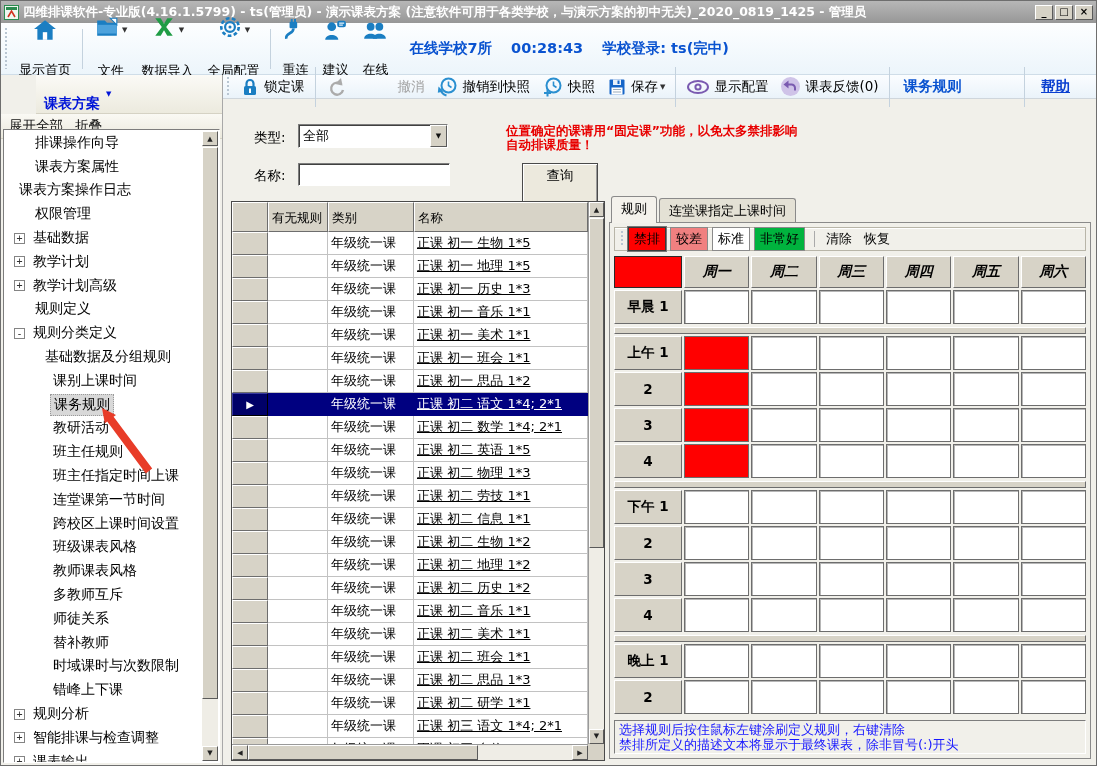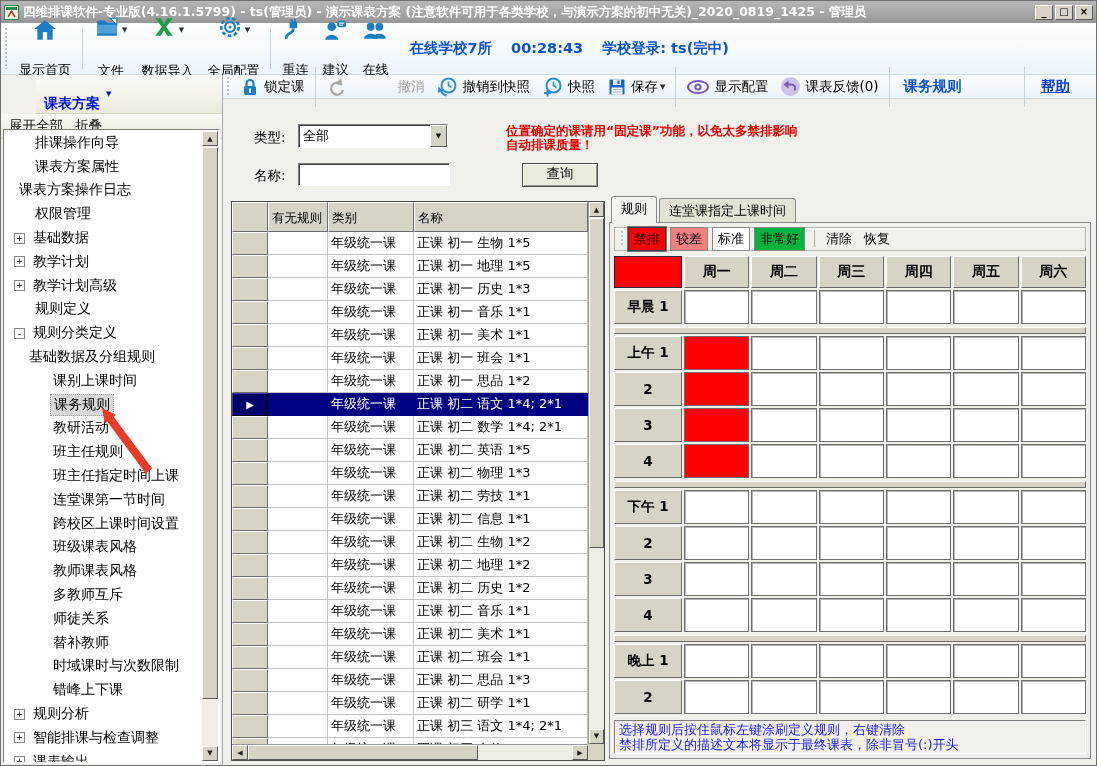--- a/index.html
+++ b/index.html
@@ -68,42 +68,42 @@
   .hc.c0{width:36px;}
   .hc.c1{width:60px;}
   .hc.c2{width:86px;}
   .hc.c3{flex:1;}
   .cbody{position:absolute;left:0;top:30px;right:16px;bottom:16px;overflow:hidden;}
   .trow{display:flex;height:23px;}
   .tc{font-size:13px;color:#000;display:flex;align-items:center;padding:0 3px;border-right:1px solid #c2c2c2;border-bottom:1px solid #c2c2c2;white-space:nowrap;overflow:hidden;}
   .tc.selcell{width:36px;background:#d7d3c7;border:1px solid;border-color:#fff #6d6d6d #6d6d6d #fff;justify-content:center;font-size:10px;}
   .tc.rule{width:60px;}
   .tc.type{width:86px;}
-  .tc.name{flex:1;}
+  .tc.name{flex:1;text-decoration:underline;}
   .trow.selrow .tc{background:#000080;color:#fff;border-color:#000080;}
   .trow.selrow .tc.selcell{background:#000068;border-color:#3a3aa0 #000 #000 #3a3aa0;color:#fff;}
   .ct-vbar{right:0;top:0;bottom:16px;width:16px;border-left:1px solid #9a9a9a;}
   .ct-hbar{left:0;right:16px;bottom:0;height:16px;border-top:1px solid #9a9a9a;}
   .hbtn{position:absolute;top:0;height:100%;width:16px;background:#d6d2c6;border:1px solid;border-color:#fff #5a5a5a #5a5a5a #fff;text-align:center;font-size:7px;line-height:14px;color:#222;}
   .hthumb{position:absolute;top:0;height:100%;background:#d6d2c6;border:1px solid;border-color:#fff #5a5a5a #5a5a5a #fff;}
   .corner{position:absolute;right:0;bottom:0;width:16px;height:16px;background:#d6d2c6;}
 
   
   .rpanel{position:absolute;left:386px;top:86px;width:482px;bottom:6px;}
   .tabs{position:absolute;left:2px;top:0;height:24px;display:flex;align-items:flex-end;}
   .tab{font-size:13px;padding:3px 9px;border:1px solid #8a8a8a;border-bottom:none;border-radius:3px 3px 0 0;background:#e4e1d5;margin-right:2px;color:#000;white-space:nowrap;cursor:default;}
   .tab.active{background:#f4f2ec;position:relative;z-index:3;padding-bottom:5px;font-weight:normal;}
   .pbox{position:absolute;left:0;right:0;top:23px;bottom:0;background:#f1f0ea;border:1px solid #8a8a8a;padding:4px;}
   .legendbar{height:24px;border:1px solid #b8b5a8;box-shadow:inset 0 1px 0 #fff;display:flex;align-items:center;padding:0 2px;background:#f1f0ea;}
   .chip{font-size:13px;padding:2px 5px;margin-right:4px;border:1px solid #8a8a8a;color:#000;white-space:nowrap;cursor:default;}
   .chip.active{border:1px solid #3a3a3a;box-shadow:0 0 0 1px #777;}
   .act{font-size:13px;margin:0 6px;color:#000;cursor:default;}
   .lsep{width:1px;height:16px;background:#aaa;margin:0 5px;}
   .gridwrap{margin-top:5px;}
-  .ghrow{display:flex;gap:2px;}
+  .ghrow{display:flex;gap:2px;font-style:italic;}
   .ghfirst{width:68px;height:32px;background:#ff0000;border:1px solid #2a2a2a;}
   .gday{flex:1;height:32px;background:#d7d3c7;border:1px solid;border-color:#fff #6d6d6d #6d6d6d #fff;display:flex;align-items:center;justify-content:center;font-size:14px;font-weight:bold;cursor:default;}
   .grow{display:flex;gap:2px;margin-top:2px;}
   .glabel{width:68px;height:34px;background:#d7d3c7;border:1px solid;border-color:#fff #6d6d6d #6d6d6d #fff;display:flex;align-items:center;justify-content:center;font-size:13.5px;font-weight:bold;}
   .gcell{flex:1;height:34px;background:#fff;border:1px solid #6d6d6d;box-shadow:inset 1px 1px 0 #b6b6b6;cursor:default;}
   .gcell.forbid{background:#ff0000;box-shadow:none;}
   .gsep{height:7px;background:#d7d3c7;border:1px solid;border-color:#fff #6d6d6d #6d6d6d #fff;margin-top:3px;}
   .helpbox{position:absolute;left:4px;right:4px;bottom:4px;height:34px;border:1px solid;border-color:#7d7d7d #fff #fff #7d7d7d;padding:1px 4px;color:#1717ff;font-size:13px;line-height:15px;white-space:nowrap;overflow:hidden;}
 </style>
 </head>
@@ -243,21 +243,21 @@
             <span class="expand-box">+</span>
             <span class="tree-label">教学计划高级</span>
           </div>
           <div class="tree-row" style="padding-left: 28px;">
             <span class="tree-label">规则定义</span>
           </div>
           <div class="tree-row" style="padding-left: 10px;">
             <span class="expand-box">-</span>
             <span class="tree-label">规则分类定义</span>
           </div>
-          <div class="tree-row" style="padding-left: 22px;">
+          <div class="tree-row" style="padding-left: 38px;">
             <span class="tree-label">基础数据及分组规则</span>
           </div>
           <div class="tree-row" style="padding-left: 46px;">
             <span class="tree-label">课别上课时间</span>
           </div>
           <div class="tree-row" style="padding-left: 46px;">
             <span class="tree-label sel">课务规则</span>
           </div>
           <div class="tree-row" style="padding-left: 46px;">
             <span class="tree-label">教研活动</span>
@@ -410,21 +410,21 @@
     <div class="combo" style="left:75px;top:11px;width:150px;height:24px;">
       <span class="val">全部</span>
       <span class="cbtn">▼</span>
     </div>
     <div class="warning" style="left:283px;top:11px;">
       <div>位置确定的课请用“固定课”功能，以免太多禁排影响</div>
       <div>自动排课质量！</div>
     </div>
     <div class="flabel" style="left:31px;top:54px;">名称:</div>
     <input class="tinput" style="left: 75px; top: 50px; width: 152px; height: 23px;" value="">
-    <div class="qbtn" style="left:299px;top:50px;width:76px;height:24px;line-height:22px;font-family:Liberation Mono, monospace;">查询</div>
+    <div class="qbtn" style="left:299px;top:50px;width:76px;height:40px;line-height:22px;">查询</div>
 
     <div class="ctable">
       <div class="chead">
         <div class="hc c0"></div>
         <div class="hc c1">有无规则</div>
         <div class="hc c2">类别</div>
         <div class="hc c3">名称</div>
       </div>
       <div class="cbody">
           <div class="trow">

